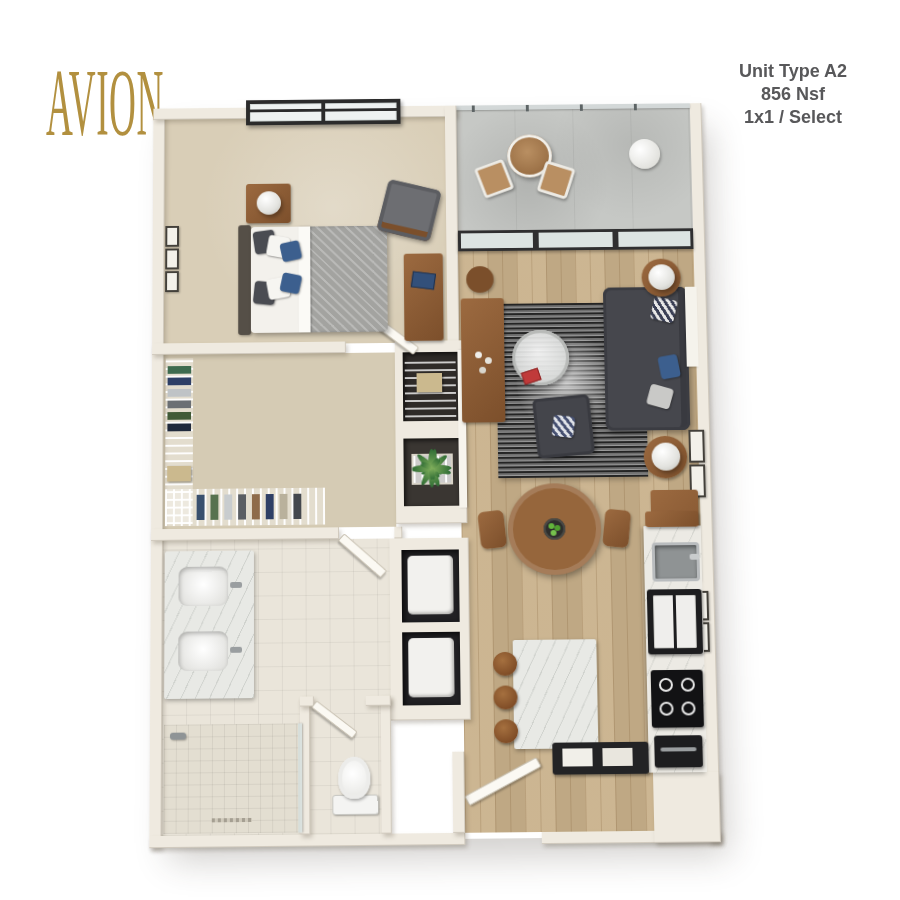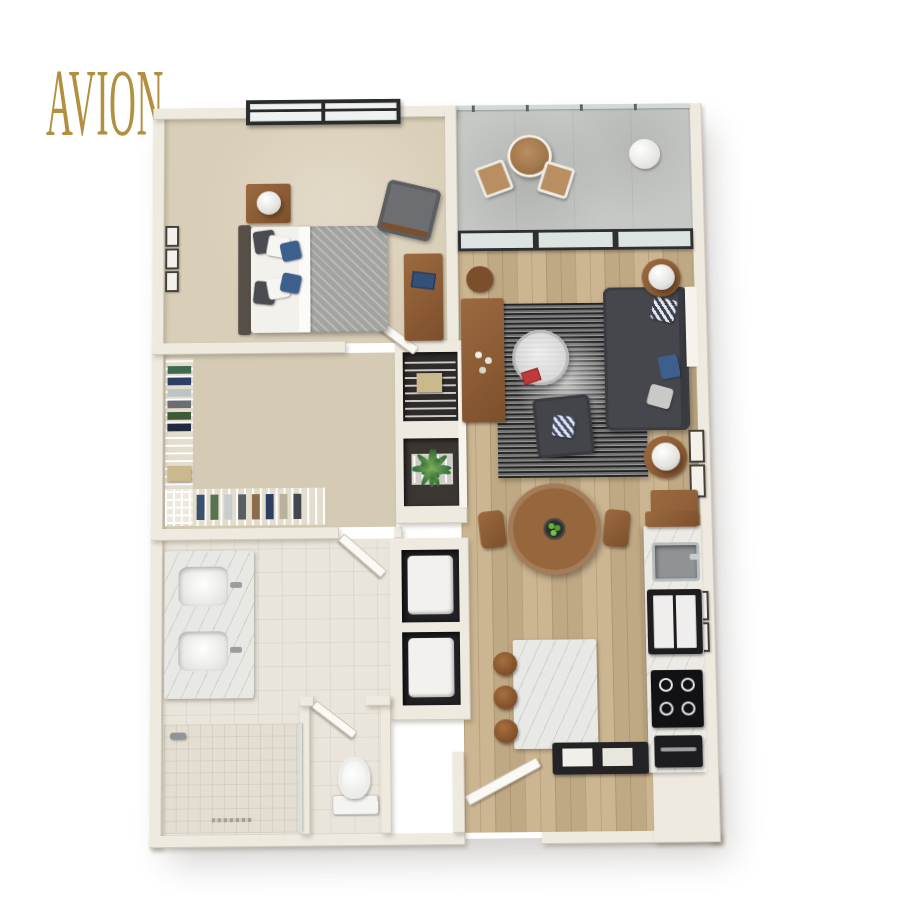--- a/index.html
+++ b/index.html
@@ -63,20 +63,25 @@
   .glass{background:rgba(214,223,221,.85);}
 </style>
 </head>
 <body>
 
 <div class="canvas">
 
   <div class="logo">
     <span>AVION</span>
   </div>
+  <div class="unit-info">
+    <div>Unit Type A2</div>
+    <div>856 Nsf</div>
+    <div>1x1 / Select</div>
+  </div>
 
   <div class="plan">
     <div class="base"></div>
 
     <div class="f-carpet p" style="left:12px;top:12px;width:290px;height:240px;"></div>
     <div class="f-conc p" style="left:314px;top:5px;width:242px;height:131px;"></div>
     <div class="f-wood p" style="left:314px;top:155px;width:242px;height:598px;"></div>
     <div class="f-carpet p" style="left:12px;top:262px;width:236px;height:181px;background:#D5CBB4;"></div>
     <div class="f-tile p" style="left:12px;top:455px;width:229px;height:298px;"></div>
     <div class="f-shower p" style="left:14px;top:642px;width:136px;height:109px;"></div>

